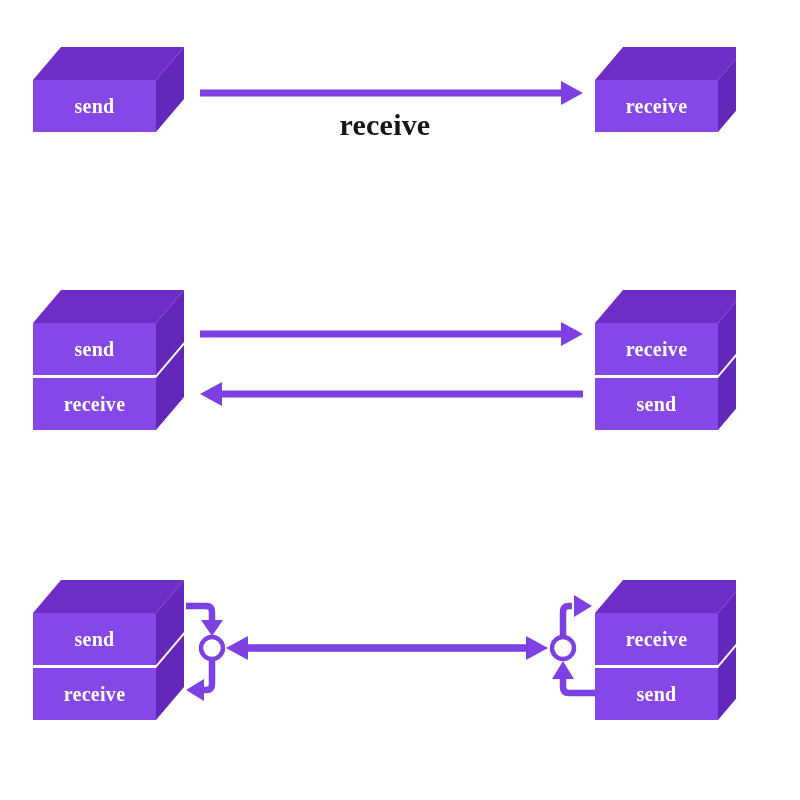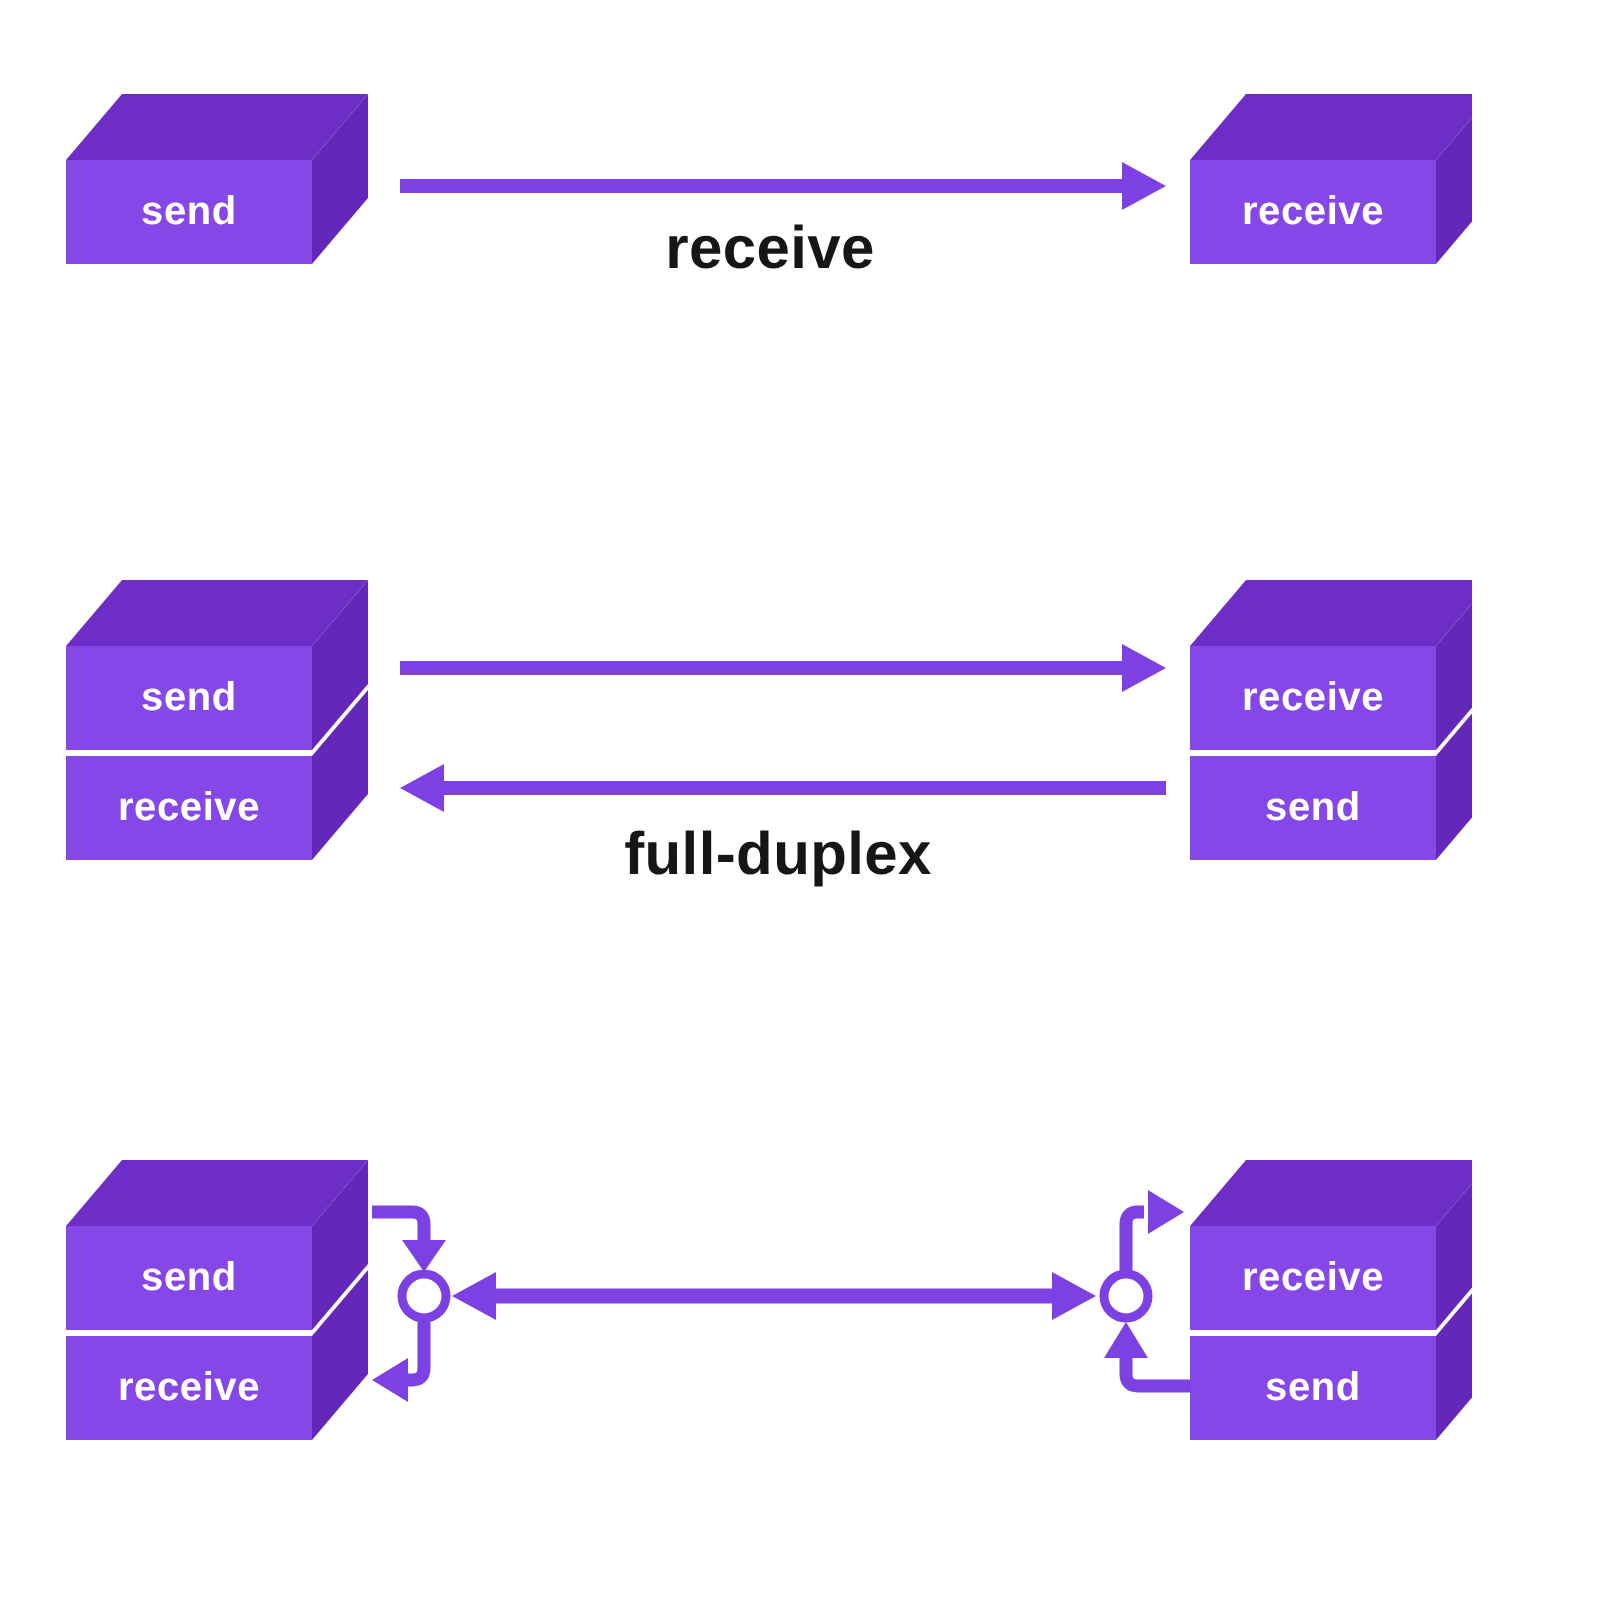--- a/index.html
+++ b/index.html
@@ -1,18 +1,18 @@
 <!DOCTYPE html>
 <html style="--background: #ffffff; --box_front: #8547e8; --box_top: #6e2dc7; --box_side: #6327ba; --arrow: #7d40e2; --junction_fill: #ffffff; --title_text: #161616; --box_label_text: #ffffff;"><head>
 <meta charset="utf-8">
 <style>
   html,body{margin:0;padding:0;background:#ffffff;}
   #canvas{
     position:relative;width:736px;height:800px;background:#ffffff;overflow:hidden;
-    font-family:Liberation Sans, sans-serif;
+    font-family:Liberation Serif, serif;
   }
   #scene{position:absolute;left:0;top:0;width:800px;height:800px;}
   .face-front{fill:var(--box_front);}
   .face-top{fill:var(--box_top);}
   .face-side{fill:var(--box_side);}
   .arrow-line{stroke:var(--arrow);fill:none;}
   .arrow-head{fill:var(--arrow);stroke:none;}
   .connector{stroke:var(--arrow);fill:none;stroke-linecap:butt;}
   .junction{fill:var(--junction_fill);stroke:var(--arrow);stroke-width:4.5px;}
   .box-label{
@@ -122,20 +122,19 @@
   </svg>
 
   <div class="box-label" style="left:33px;top:80px;">send</div>
   <div class="box-label" style="left:595px;top:80px;">receive</div>
   <div class="section-title" style="left:235px;top:107px;">receive</div>
 
   <div class="box-label" style="left:33px;top:323px;">send</div>
   <div class="box-label" style="left:33px;top:378px;">receive</div>
   <div class="box-label" style="left:595px;top:323px;">receive</div>
   <div class="box-label" style="left:595px;top:378px;">send</div>
-  <div class="section-title" style="left:239px;top:410px;">full-duplex</div>
 
   <div class="box-label" style="left:33px;top:613px;">send</div>
   <div class="box-label" style="left:33px;top:668px;">receive</div>
   <div class="box-label" style="left:595px;top:613px;">receive</div>
   <div class="box-label" style="left:595px;top:668px;">send</div>
 
 </div>
 
 </body></html>

